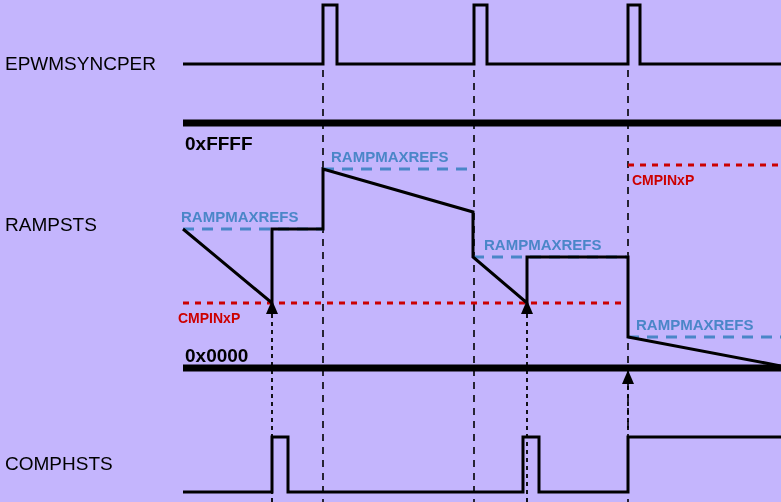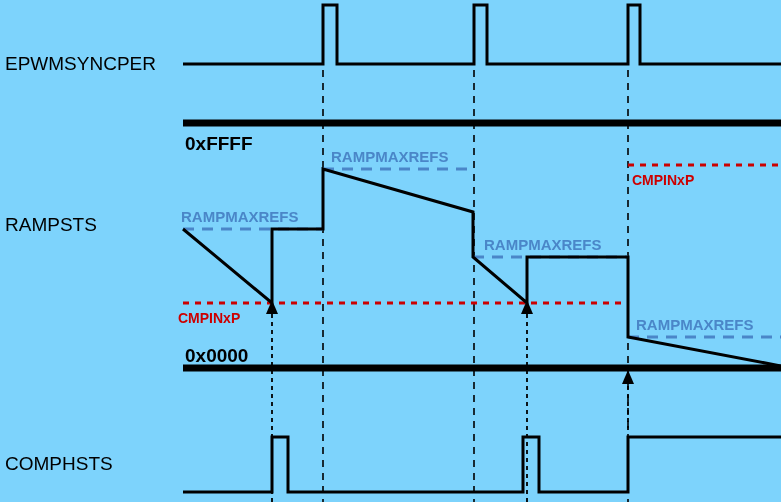--- a/index.html
+++ b/index.html
@@ -4,21 +4,21 @@
 <style>
   html, body {
     margin: 0;
     padding: 0;
     background: #ffffff;
   }
   #diagram-root {
     position: relative;
     width: 781px;
     height: 502px;
-    background: #7dd3fc;
+    background: #c4b5fd;
     font-family: "Liberation Sans", sans-serif;
     overflow: hidden;
   }
   svg.canvas {
     position: absolute;
     left: 0;
     top: 0;
     width: 781px;
     height: 502px;
   }

